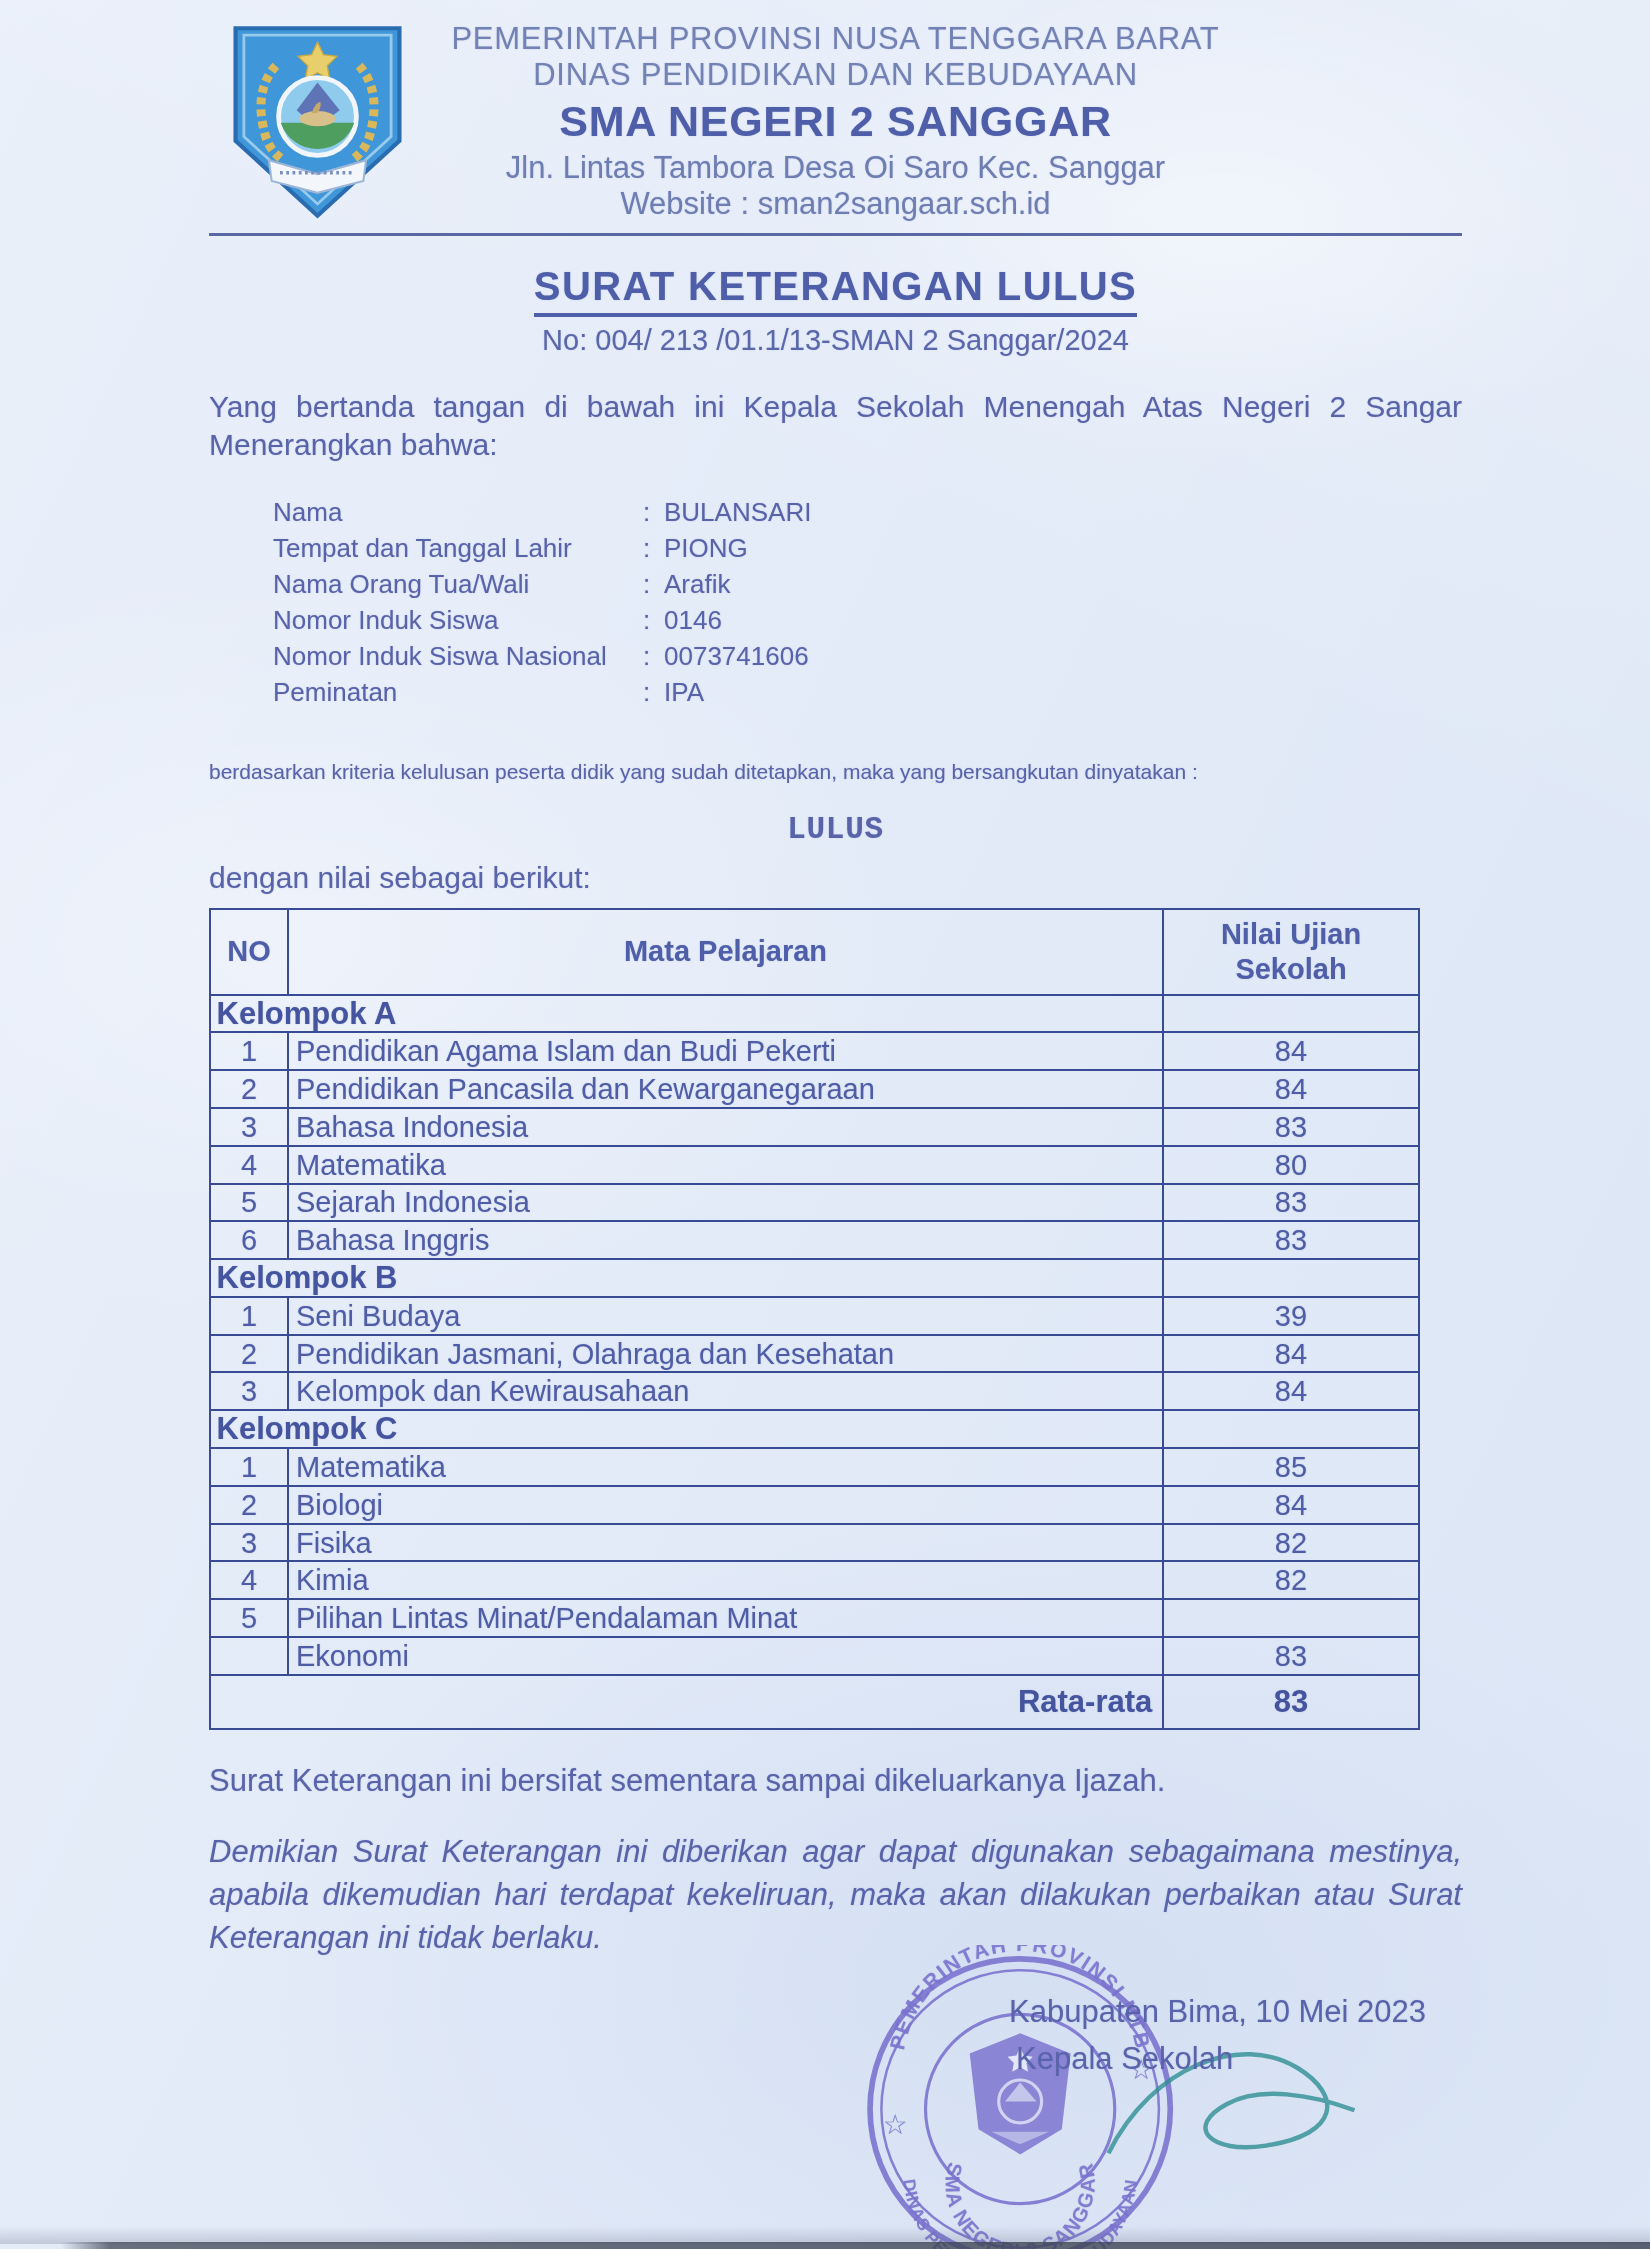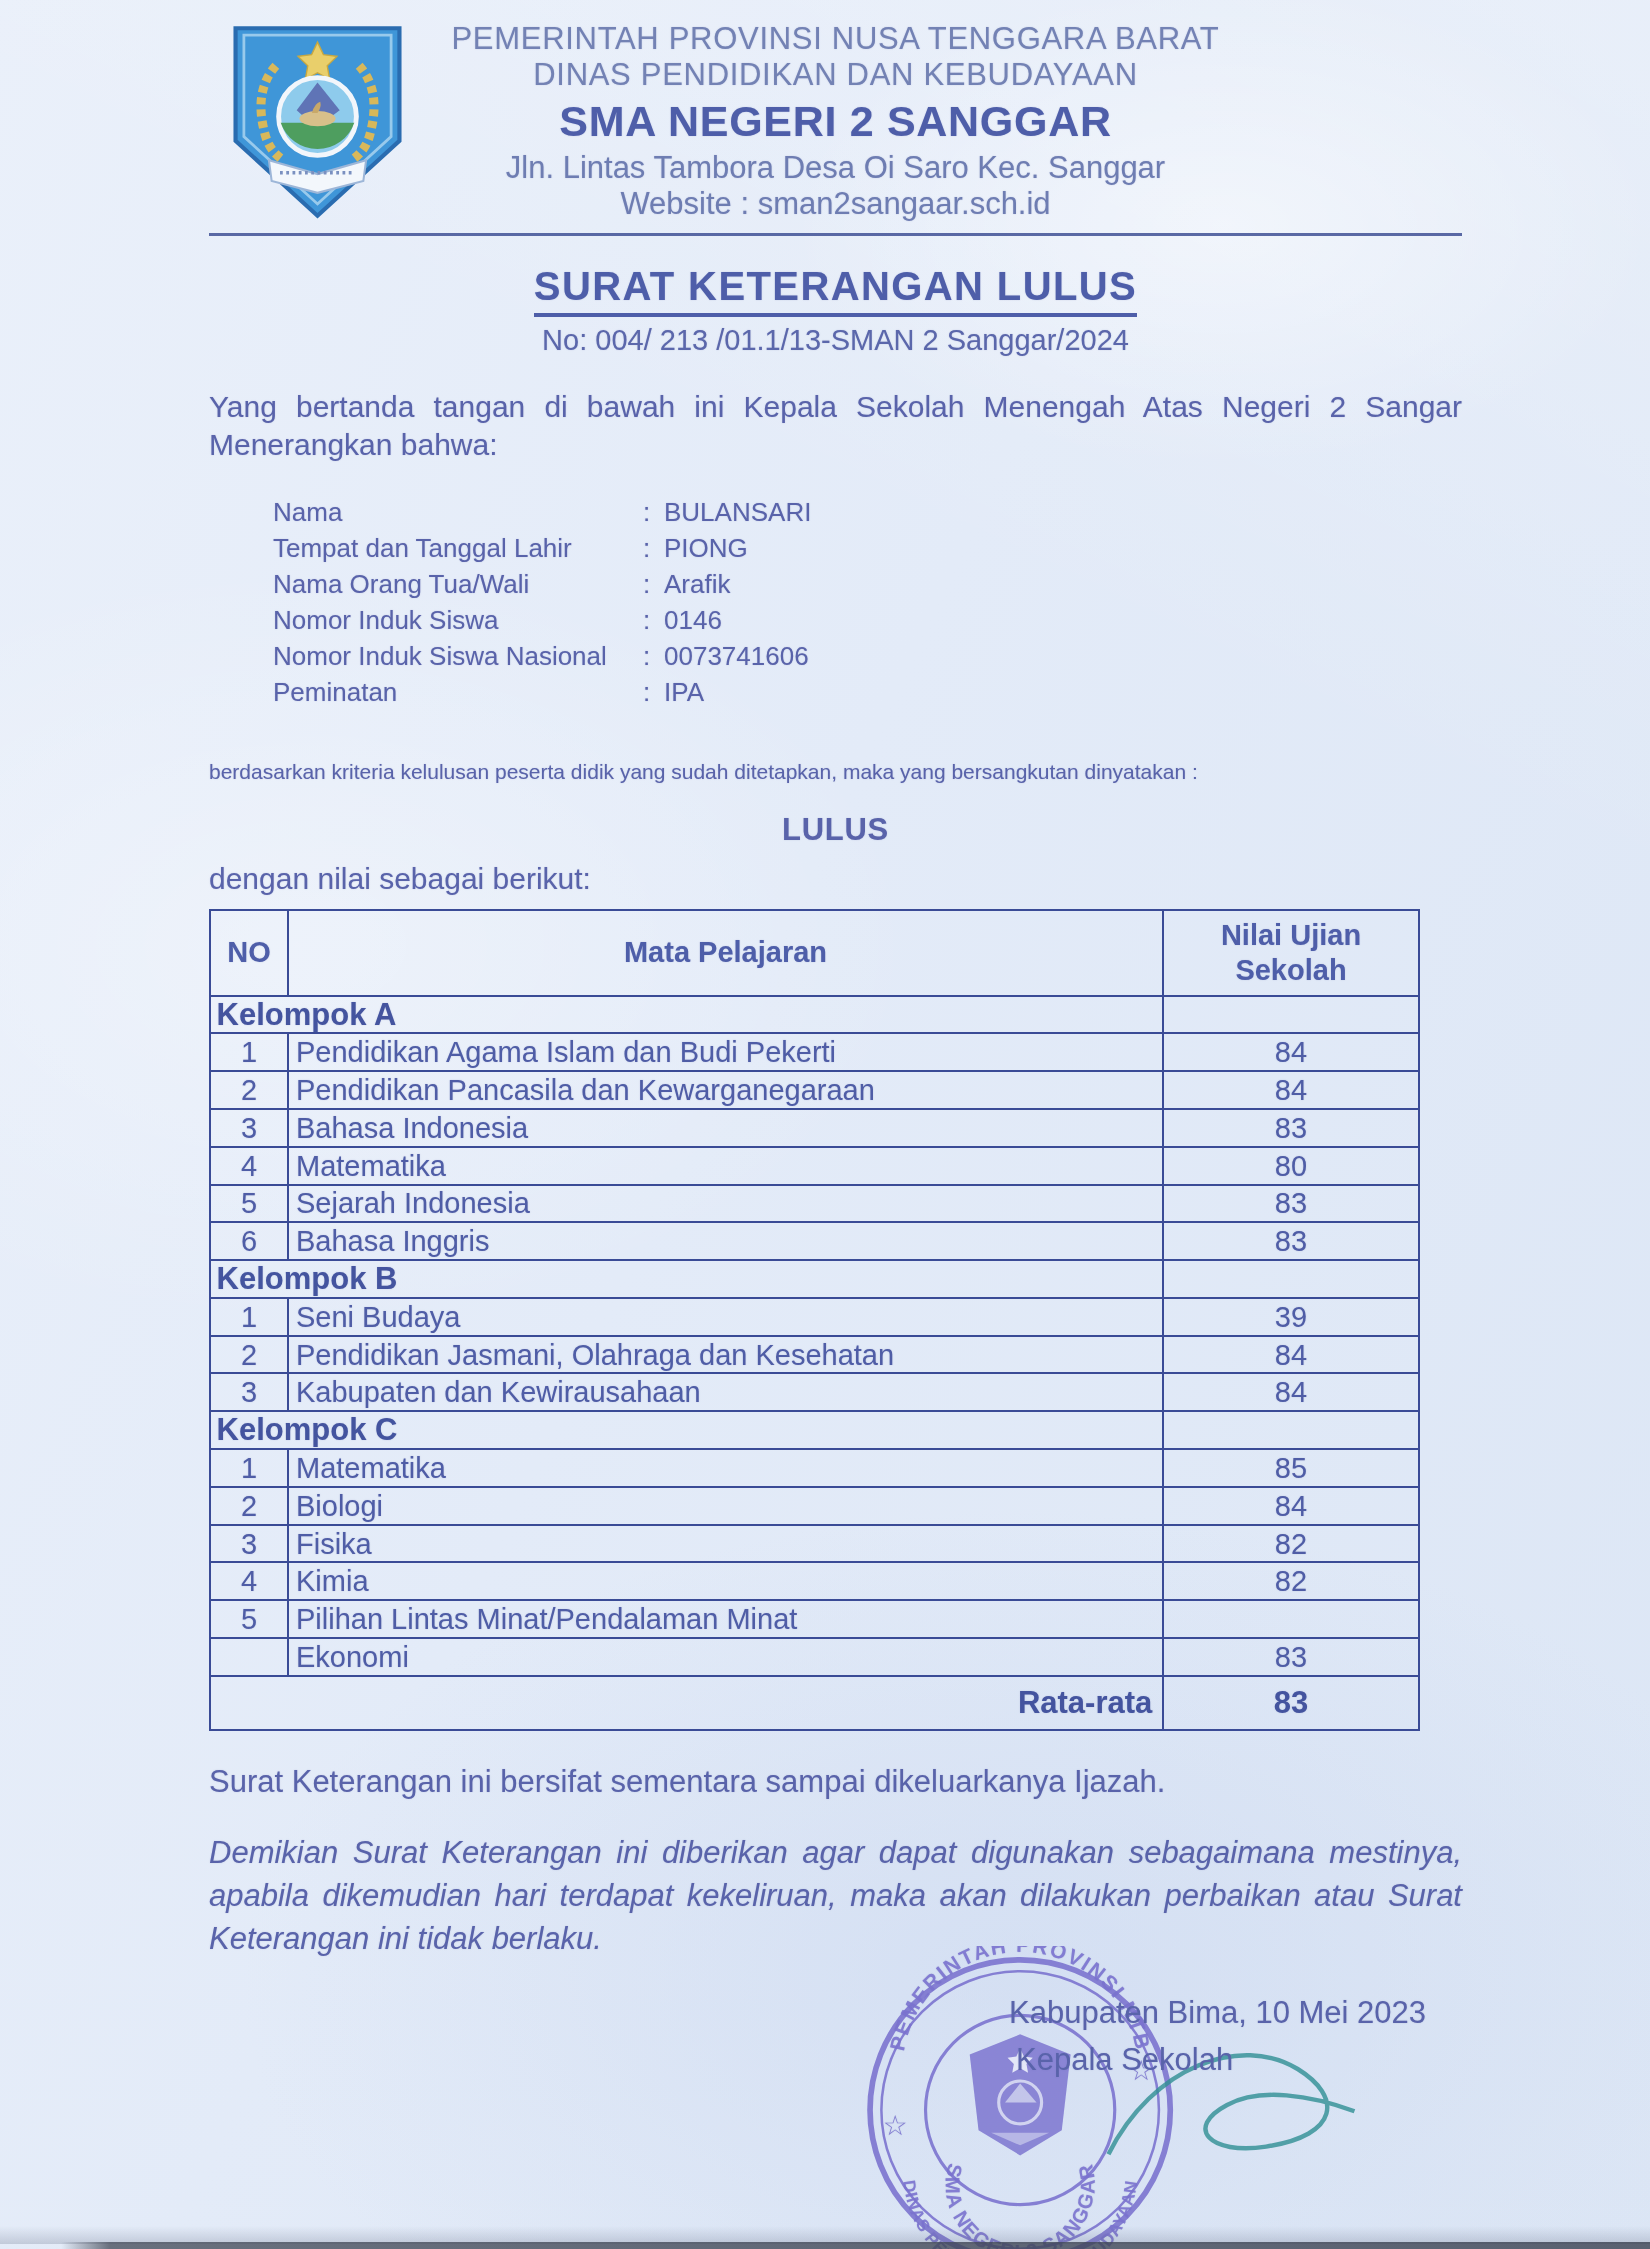--- a/index.html
+++ b/index.html
@@ -31,21 +31,21 @@
            border-bottom:4.2px solid #4e5ea9; padding-bottom:4.2px; }
   .doc-no { font-size:29px; margin-top:7px; color:#5b67ab; }
 
   
   .intro { margin-top:31px; font-size:30px; line-height:38px; text-align:justify; }
   .fields { margin-top:25px; margin-left:64px; }
   .field { display:flex; font-size:26px; line-height:36px; height:36px; align-items:flex-end; }
   .f-label { width:370px; flex:none; }
   .f-sep { width:21px; flex:none; }
   .statement { margin-top:43px; font-size:21px; line-height:38px; text-align:justify; }
-  .result { text-align:center; font-weight:bold; font-size:31px; margin:12.5px 0 14px 0; letter-spacing:0.7px; }
+  .result { text-align:center; font-weight:bold; font-size:31px; margin:12.5px 0 14px 0; letter-spacing:0.7px;font-family:Liberation Mono, monospace; }
   .grades-intro { font-size:30px; margin-bottom:12.5px; }
 
   
   table.grades { width:1211px; border-collapse:collapse; table-layout:fixed; color:#4f5da6; }
   .grades col.c-no { width:78px; } .grades col.c-score { width:256px; }
   .grades th, .grades td { border:2.8px solid #3a4b96; }
   .grades thead th { font-size:29px; line-height:35px; font-weight:bold; padding:7px 5.6px; color:#4e5ea9; }
   .grades td { font-size:29px; line-height:32px; padding:1.4px 7px; height:33px; }
   .grades td.no { text-align:center; padding:1.4px 1.4px; }
   .grades td.score { text-align:center; }
@@ -200,21 +200,21 @@
             <td>Seni Budaya</td>
             <td class="score">39</td>
           </tr>
         <tr>
             <td class="no">2</td>
             <td>Pendidikan Jasmani, Olahraga dan Kesehatan</td>
             <td class="score">84</td>
           </tr>
         <tr>
             <td class="no">3</td>
-            <td>Kabupaten dan Kewirausahaan</td>
+            <td>Kelompok dan Kewirausahaan</td>
             <td class="score">84</td>
           </tr>
         <tr>
             <td class="group" colspan="2">Kelompok C</td>
             <td class="score"></td>
           </tr>
         <tr>
             <td class="no">1</td>
             <td>Matematika</td>
             <td class="score">85</td>

